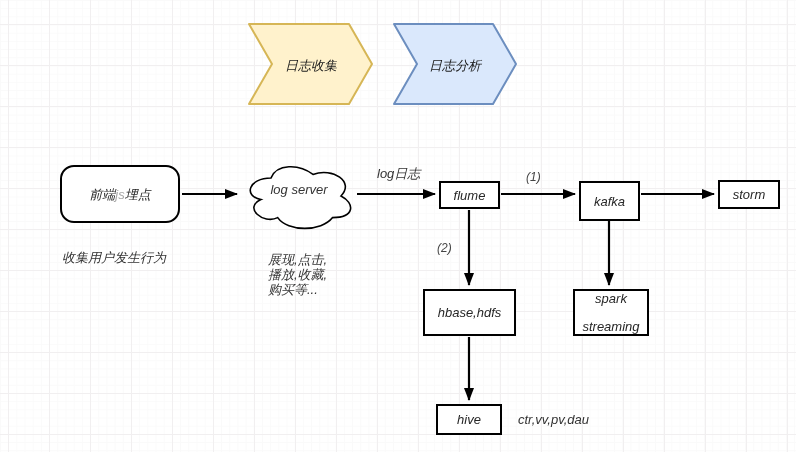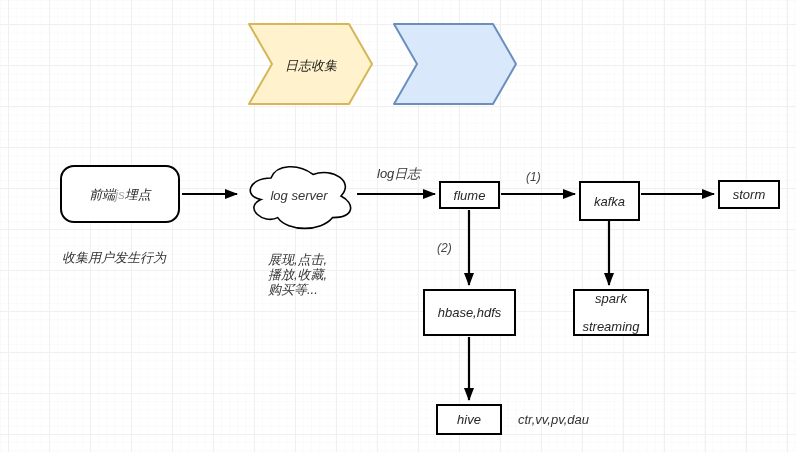--- a/index.html
+++ b/index.html
@@ -99,28 +99,29 @@
     <line x1="182" y1="194" x2="237" y2="194" stroke="#000" stroke-width="2.2" marker-end="url(#arrow)"></line>
     <line x1="357" y1="194" x2="435" y2="194" stroke="#000" stroke-width="2.2" marker-end="url(#arrow)"></line>
     <line x1="501" y1="194" x2="575" y2="194" stroke="#000" stroke-width="2.2" marker-end="url(#arrow)"></line>
     <line x1="641" y1="194" x2="714" y2="194" stroke="#000" stroke-width="2.2" marker-end="url(#arrow)"></line>
     <line x1="469" y1="210" x2="469" y2="285" stroke="#000" stroke-width="2.2" marker-end="url(#arrow)"></line>
     <line x1="609" y1="210" x2="609" y2="285" stroke="#000" stroke-width="2.2" marker-end="url(#arrow)"></line>
     <line x1="469" y1="337" x2="469" y2="400" stroke="#000" stroke-width="2.2" marker-end="url(#arrow)"></line>
   </svg>
 
   <div class="stage-label" style="left:256px; top:57px; width:110px;">日志收集</div>
+  <div class="stage-label" style="left:400px; top:57px; width:110px;">日志分析</div>
 
   <div class="node-box rounded" style="left:60px; top:165px; width:120px; height:58px;">
     <span>
       <span>前端</span><span class="accent-js">js</span><span>埋点</span>
     </span>
   </div>
 
-  <div class="cloud-label" style="left:251px; top:188px; width:96px;">log server</div>
+  <div class="cloud-label" style="left:251px; top:182px; width:96px;">log server</div>
 
   <div class="node-box" style="left:439px; top:181px; width:61px; height:28px;">flume</div>
   <div class="node-box" style="left:579px; top:181px; width:61px; height:40px;">kafka</div>
   <div class="node-box" style="left:423px; top:289px; width:93px; height:47px;">hbase,hdfs</div>
   <div class="node-box" style="left:718px; top:180px; width:62px; height:29px;">storm</div>
 
   <div class="node-box" style="left:573px; top:289px; width:76px; height:47px; flex-direction:column;justify-content:space-between;">
     <span>spark</span>
     <span>streaming</span>
   </div>

